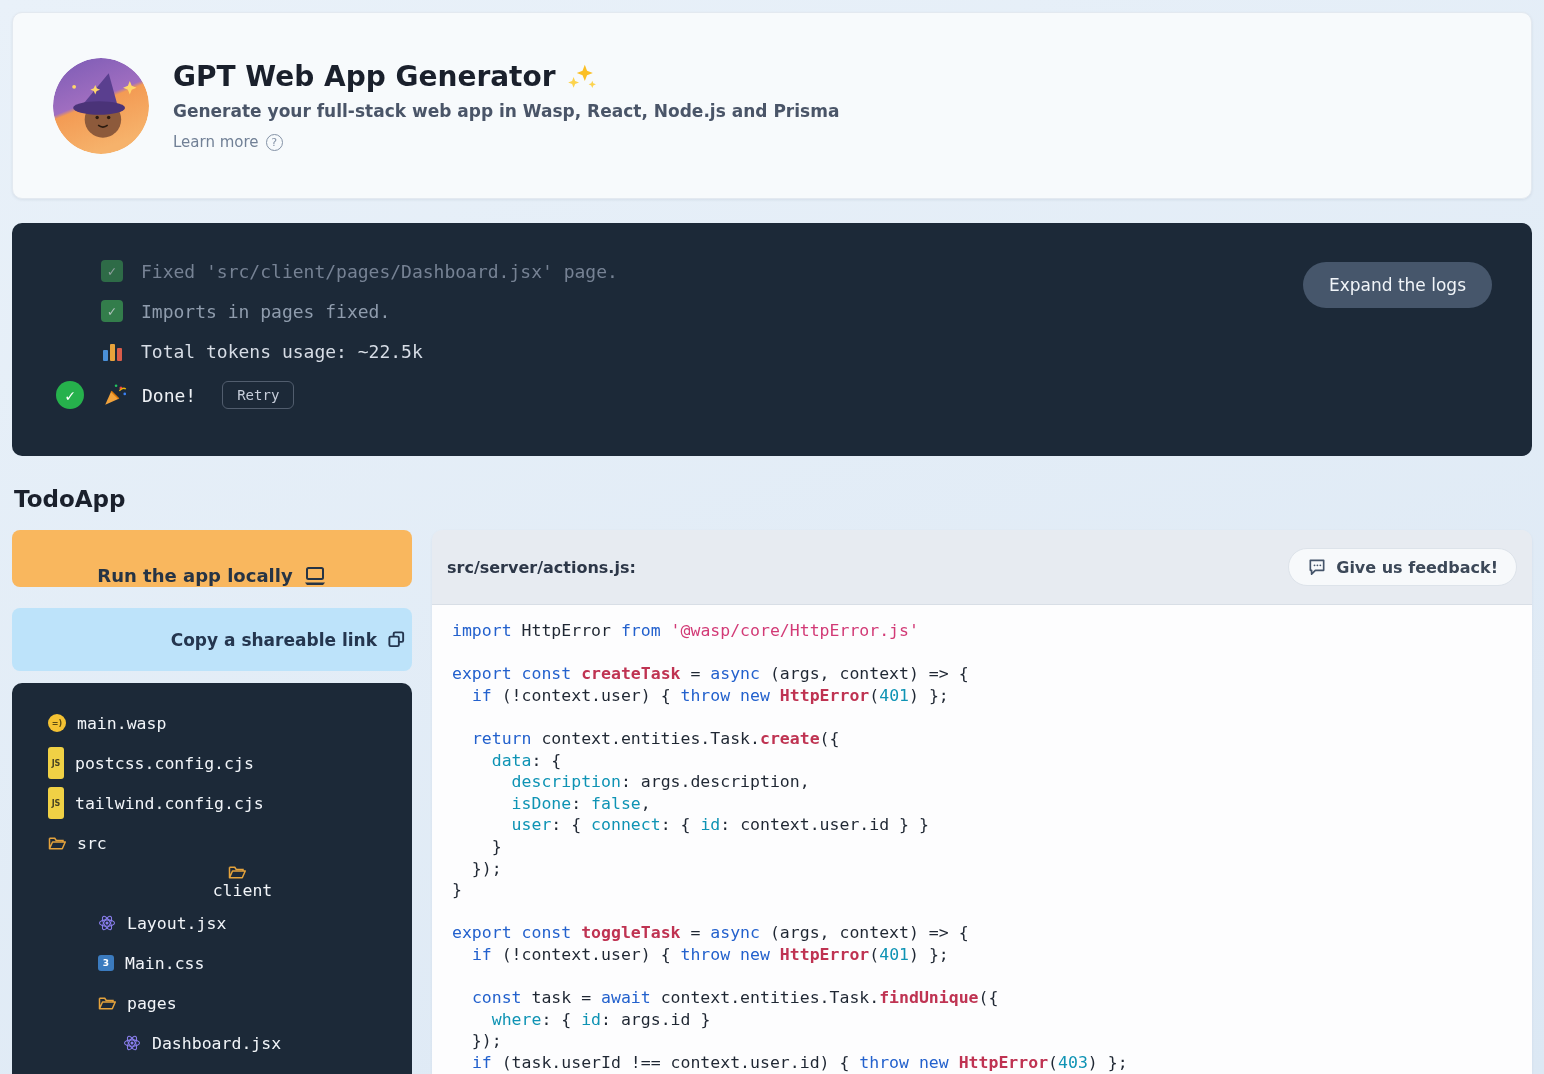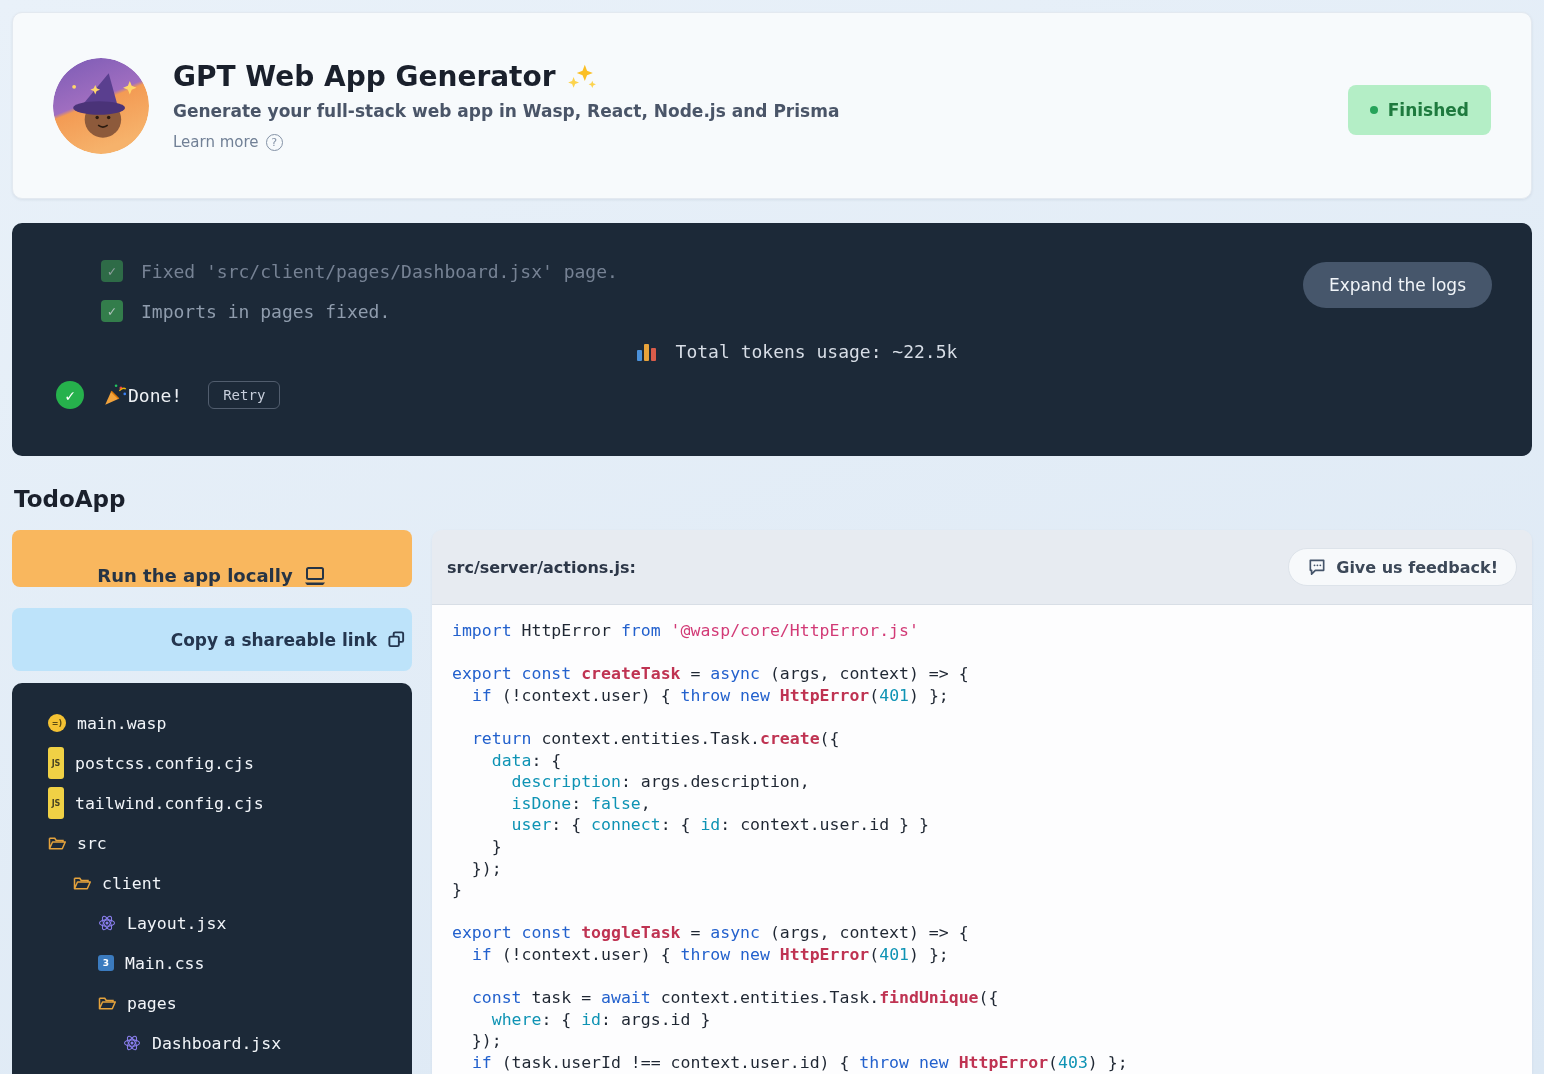--- a/index.html
+++ b/index.html
@@ -36,33 +36,33 @@
 
   
   .log-panel{
     flex:none; height:233px; margin-top:24px; background:var(--panel-navy);
     border-radius:10px; position:relative; padding:28px 40px 0 44px;
     font-family:"DejaVu Sans Mono",monospace;
   }
   .log-line{height:40px; display:flex; align-items:center; gap:18px; margin-left:45px; font-size:18px; white-space:pre;}
   .log-line:nth-child(1){color:#768294;} .log-line:nth-child(1) .li-check{opacity:.55;}
   .log-line:nth-child(2){color:#8f9cad;} .log-line:nth-child(2) .li-check{opacity:.7;}
-  .log-line:nth-child(3){color:#d7dde6;justify-content:center;}
+  .log-line:nth-child(3){color:#d7dde6;}
   .li-check{width:22px; height:22px; flex:none; border-radius:4px; background:#3da154; color:#eafff0;
     display:inline-flex; align-items:center; justify-content:center; font-size:14px; font-weight:bold;}
   .li-chart{width:22px; height:20px; flex:none; display:inline-flex; align-items:flex-end; gap:2px; justify-content:center;}
   .li-chart i{display:block; width:5px; border-radius:1px;}
   .li-chart i:nth-child(1){height:11px; background:#4a90d9;}
   .li-chart i:nth-child(2){height:17px; background:#e8a33b;}
   .li-chart i:nth-child(3){height:13px; background:#d95c4a;}
   .done-row{margin-top:6px; height:36px; display:flex; align-items:center;}
   .done-check{width:28px; height:28px; border-radius:50%; background:#26b14c; color:#fff; flex:none;
     display:flex; align-items:center; justify-content:center; font-size:16px; font-weight:bold;}
   .party-icon{margin-left:18px; width:26px; height:26px; flex:none; display:inline-flex;}
-  .done-text{font-size:18px; color:#eef1f5;}
+  .done-text{margin-left:14px; font-size:18px; color:#eef1f5;}
   .retry{margin-left:26px; background:transparent; border:1px solid #515d6e; border-radius:6px;
     color:#c7cedb; font-family:"DejaVu Sans Mono",monospace; font-size:14px; padding:5px 14px; cursor:pointer;}
   .expand-btn{position:absolute; top:39px; right:40px; border:none; background:#46566b; color:#f1f5f9;
     font-family:"DejaVu Sans",sans-serif; font-size:17px; border-radius:23px; padding:13px 26px; cursor:pointer;}
 
   
   .app-name{margin:30px 0 18px 2px; font-size:23px; font-weight:bold; color:#1a202c;}
   .columns{flex:1; min-height:0; display:flex; gap:20px;}
   .left{width:400px; flex:none; display:flex; flex-direction:column;}
   .run-btn{flex:none; height:57px; margin-bottom:21px; border:none; border-radius:8px; background:var(--accent-orange);
@@ -137,24 +137,20 @@
             <path d="M28 19 l1.1 2.8 2.8 1.1 -2.8 1.1 -1.1 2.8 -1.1 -2.8 -2.8 -1.1 2.8 -1.1 Z" fill="#fcd34d"></path>
           </svg>
         </span>
       </h1>
       <div class="head-sub">Generate your full-stack web app in Wasp, React, Node.js and Prisma</div>
       <div class="learn-more">
         <span>Learn more</span>
         <span class="q-circle">?</span>
       </div>
     </div>
-    <div class="status-badge">
-      <span class="status-dot"></span>
-      <span>Finished</span>
-    </div>
   </header>
 
   <section class="log-panel">
     <div id="log-lines">
         <div class="log-line"><span class="li-check">✓</span><span class="log-text">Fixed 'src/client/pages/Dashboard.jsx' page.</span></div>
         <div class="log-line"><span class="li-check">✓</span><span class="log-text">Imports in pages fixed.</span></div>
         <div class="log-line"><span class="li-chart"><i></i><i></i><i></i></span><span class="log-text">Total tokens usage: ~22.5k</span></div>
       </div>
     <div class="done-row">
       <span class="done-check">✓</span>
@@ -198,21 +194,21 @@
         </span>
       </button>
       <div class="file-tree" id="file-tree">
           <div class="tree-item" style="padding-left: 36px;"><span class="fi fi-wasp">=)</span><span class="tree-label">main.wasp</span></div>
           <div class="tree-item" style="padding-left: 36px;"><span class="fi fi-js">JS</span><span class="tree-label">postcss.config.cjs</span></div>
           <div class="tree-item" style="padding-left: 36px;"><span class="fi fi-js">JS</span><span class="tree-label">tailwind.config.cjs</span></div>
           <div class="tree-item" style="padding-left: 36px;"><span class="fi"><svg viewBox="0 0 24 22" width="18" height="17">
                 <path d="M2 4 h7 l2 3 h9 v2" fill="none" stroke="#e5a33c" stroke-width="2"></path>
                 <path d="M2 4 v14 h17 l4 -9 H6 l-4 9" fill="none" stroke="#e5a33c" stroke-width="2" stroke-linejoin="round"></path>
               </svg></span><span class="tree-label">src</span></div>
-          <div class="tree-item" style="padding-left: 61px;"><span class="fi"><svg viewBox="0 0 24 22" width="18" height="17">
+          <div class="tree-item" style="padding-left: 61px; flex-direction: column;"><span class="fi"><svg viewBox="0 0 24 22" width="18" height="17">
                 <path d="M2 4 h7 l2 3 h9 v2" fill="none" stroke="#e5a33c" stroke-width="2"></path>
                 <path d="M2 4 v14 h17 l4 -9 H6 l-4 9" fill="none" stroke="#e5a33c" stroke-width="2" stroke-linejoin="round"></path>
               </svg></span><span class="tree-label">client</span></div>
           <div class="tree-item" style="padding-left: 86px;"><span class="fi"><svg viewBox="0 0 24 24" width="18" height="18">
                 <circle cx="12" cy="12" r="2" fill="#8b7ff0"></circle>
                 <ellipse cx="12" cy="12" rx="10" ry="4.2" fill="none" stroke="#8b7ff0" stroke-width="1.4"></ellipse>
                 <ellipse cx="12" cy="12" rx="10" ry="4.2" fill="none" stroke="#8b7ff0" stroke-width="1.4" transform="rotate(60 12 12)"></ellipse>
                 <ellipse cx="12" cy="12" rx="10" ry="4.2" fill="none" stroke="#8b7ff0" stroke-width="1.4" transform="rotate(120 12 12)"></ellipse>
               </svg></span><span class="tree-label">Layout.jsx</span></div>
           <div class="tree-item" style="padding-left: 86px;"><span class="fi fi-css">3</span><span class="tree-label">Main.css</span></div>

